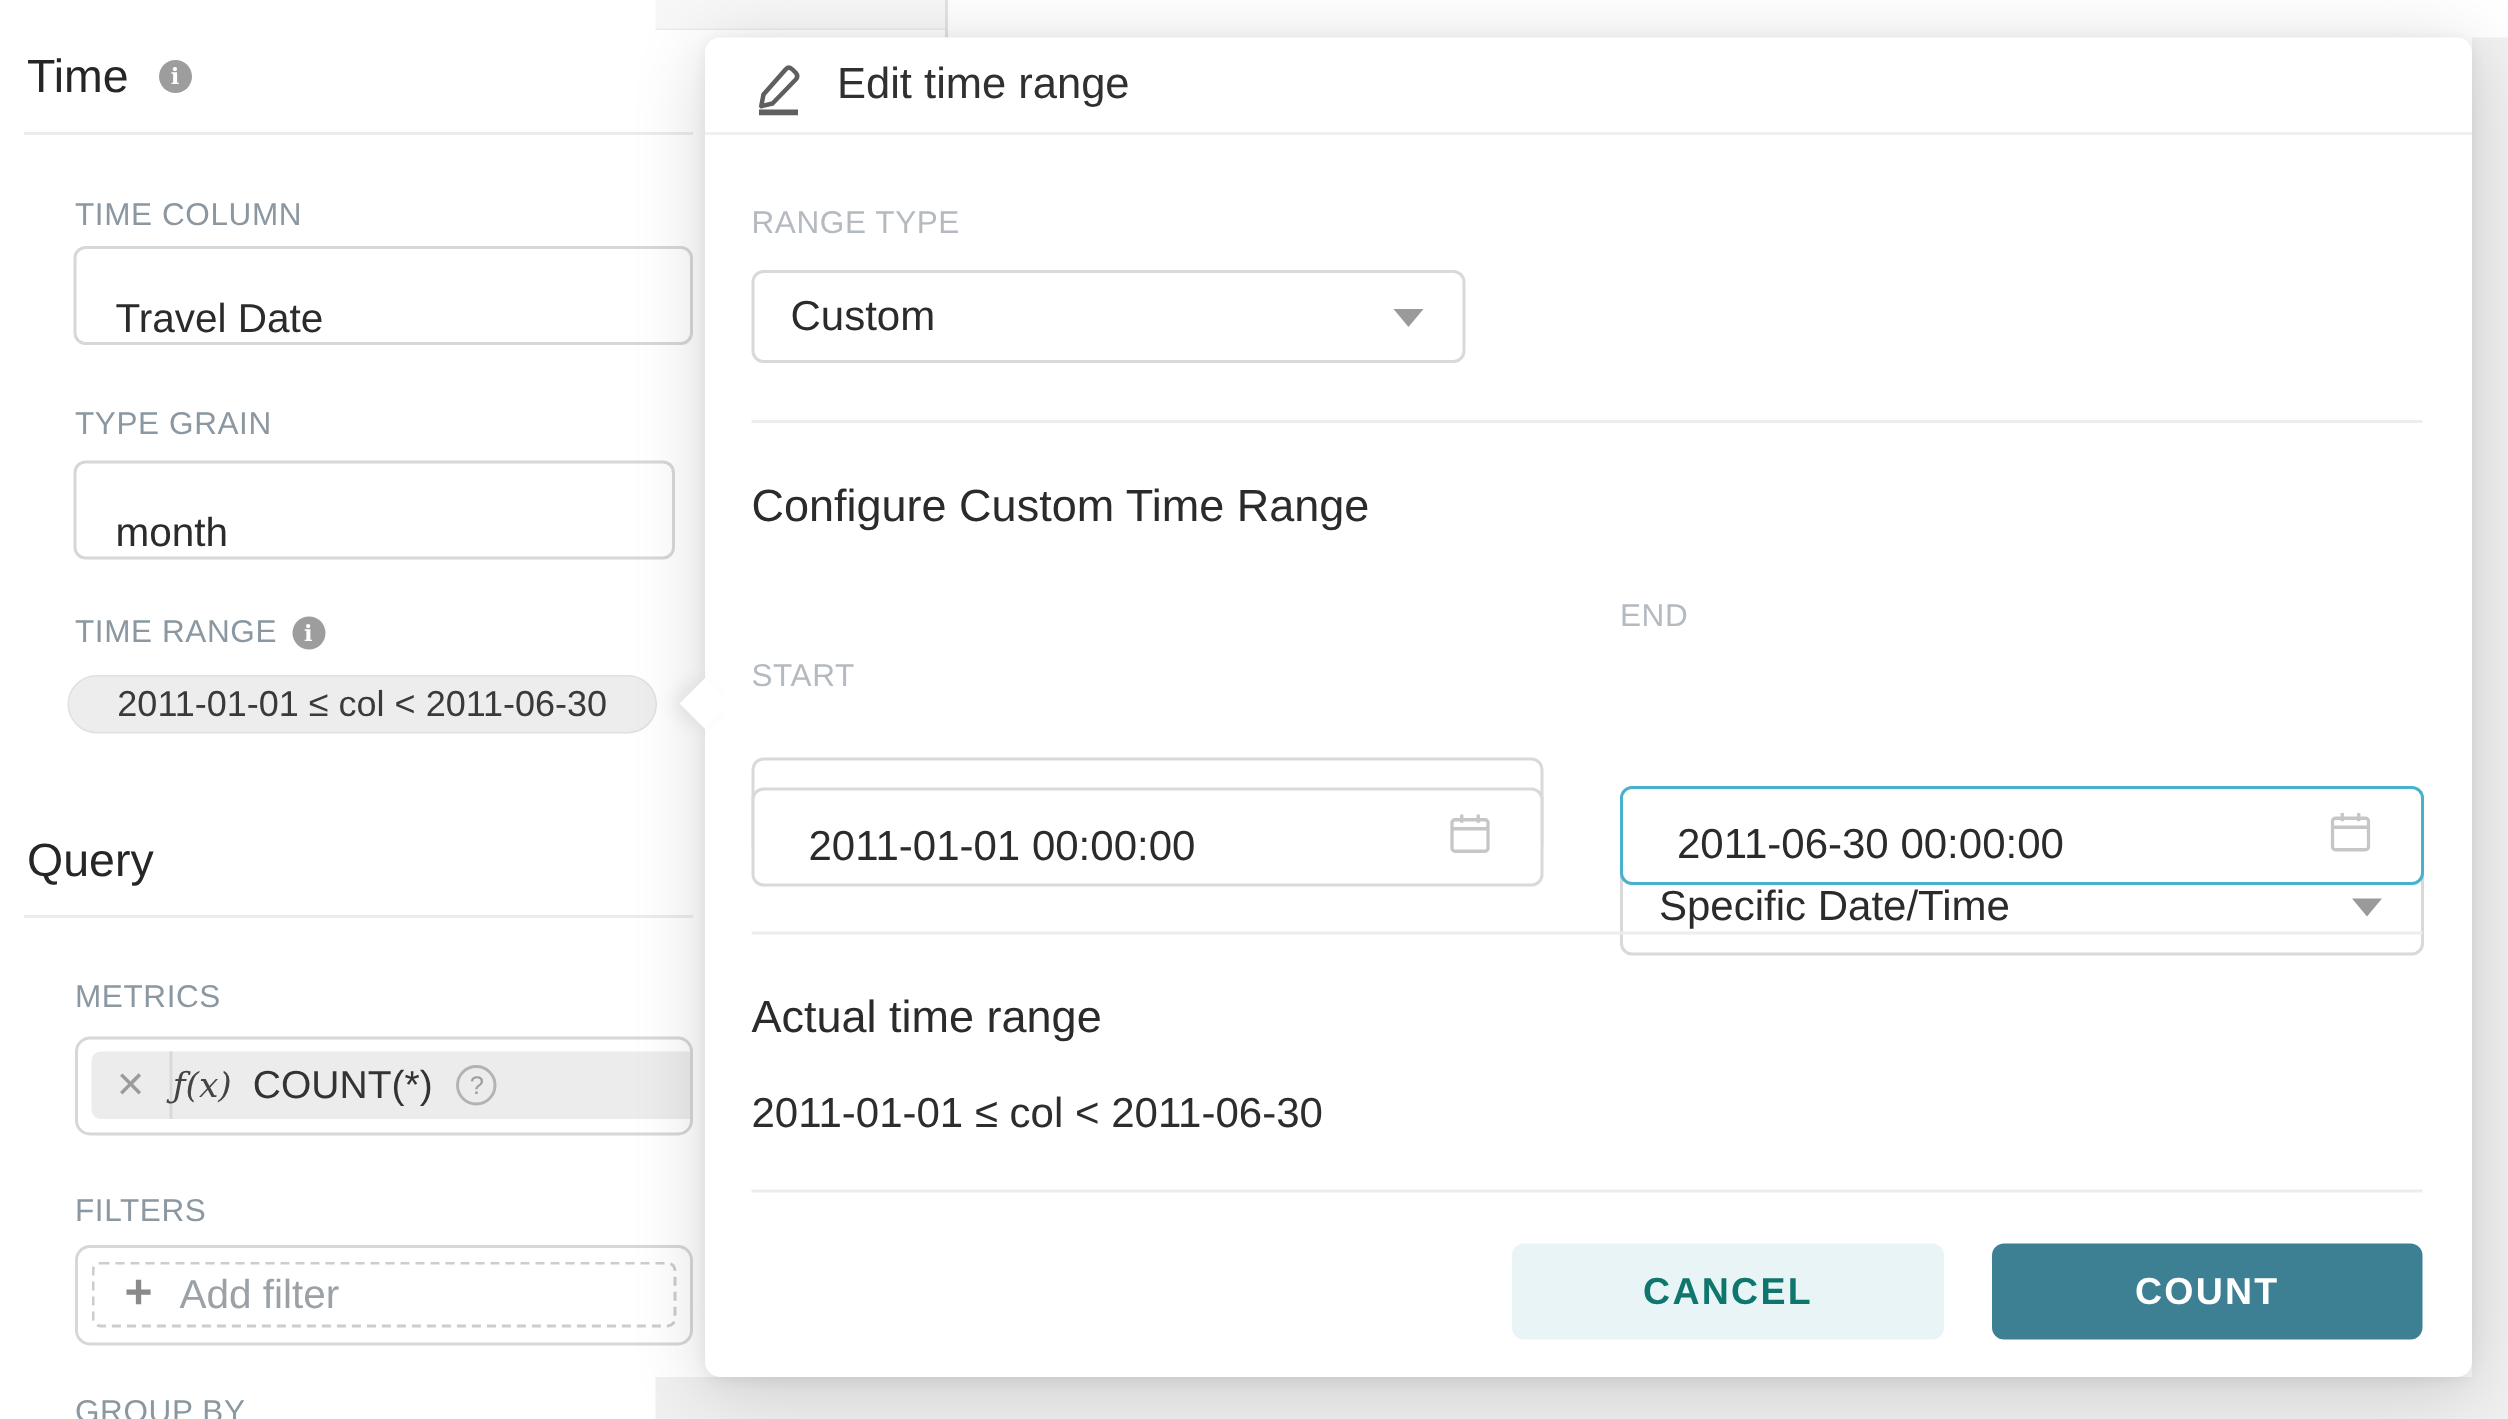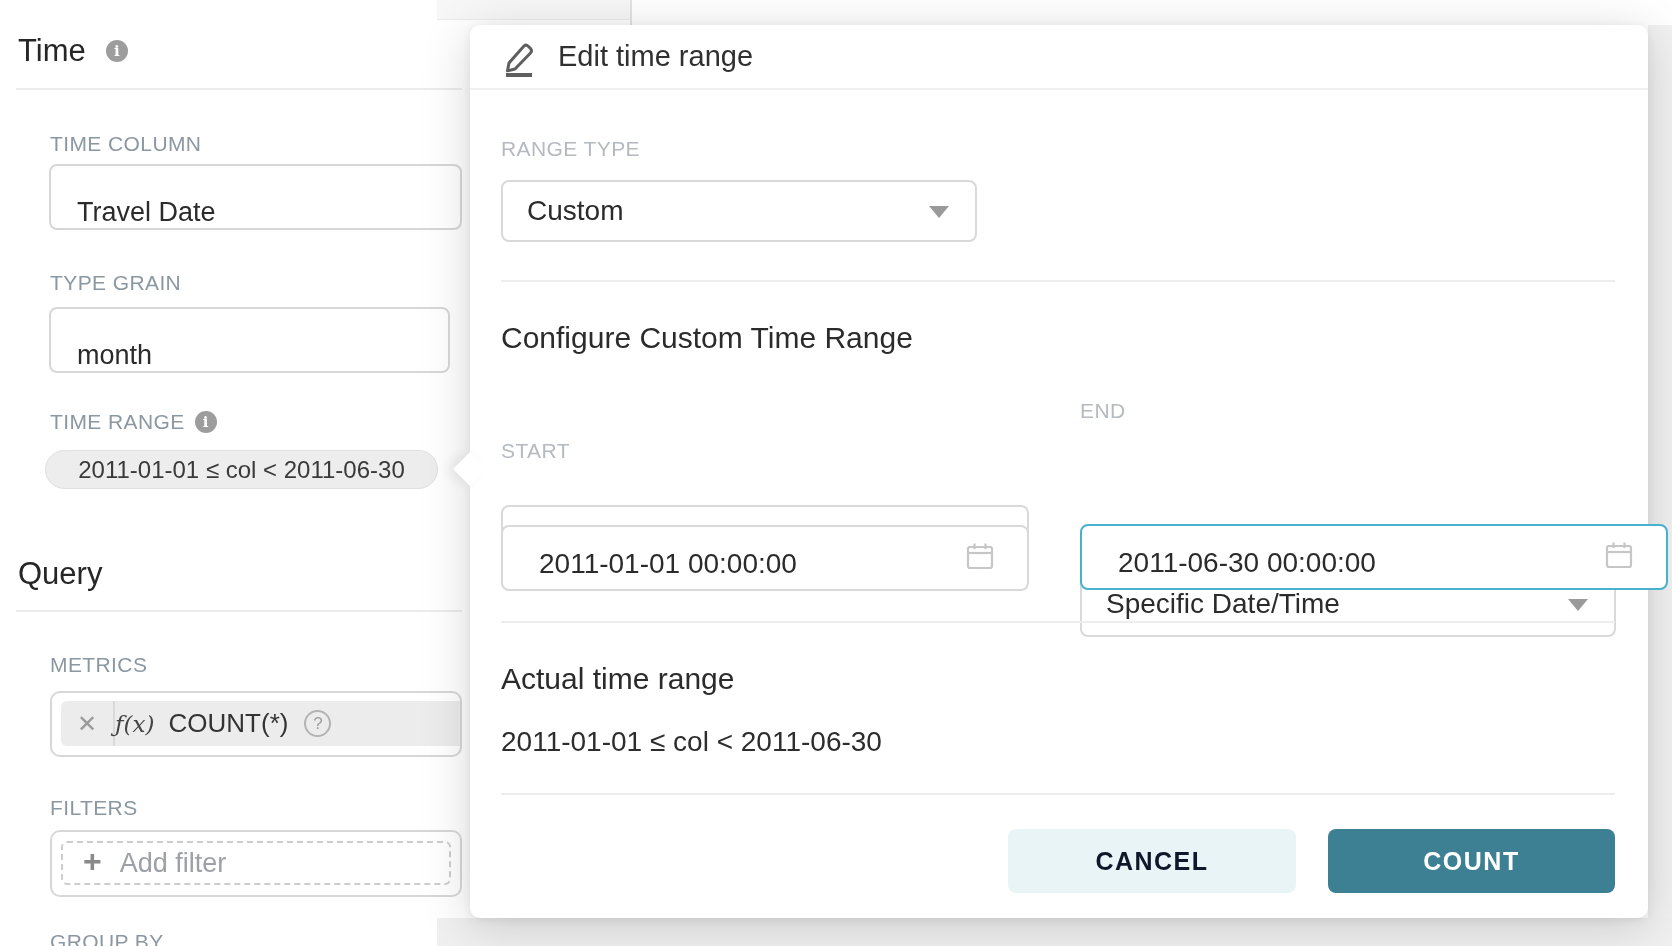--- a/index.html
+++ b/index.html
@@ -54,21 +54,21 @@
   .m-heading { font-size:30px; font-weight:500; color:#2b2b2b; }
   .date-input { border:2px solid #d9d9d9; border-radius:8px; background:#fff; font-size:28px; color:#2b2b2b;
     padding:12px 70px 0 36px; width:100%; height:100%; outline:none;
     font-family:"Liberation Sans","DejaVu Sans",sans-serif; }
   .date-input.focused { border:2px solid #48b1cc; }
   .cal-icon { position:absolute; right:34px; top:50%; transform:translateY(-50%); }
   .m-divider { position:absolute; left:31px; width:1114px; height:2px; background:#ededed; }
   .btn { position:absolute; top:804px; height:64px; border:none; border-radius:8px; font-size:25px;
     font-weight:700; letter-spacing:1.5px; cursor:pointer;
     font-family:"Liberation Sans","DejaVu Sans",sans-serif; }
-  .btn-cancel { left:538px; width:288px; background:#e9f4f7; color:#0f172a; }
+  .btn-cancel { left:538px; width:288px; background:#e9f4f7; color:#0f766e; }
   .btn-apply { left:858px; width:287px; background:#3d8093; color:#fff; }
   .actual-value { font-size:28px; color:#2d2d2d; }
 </style>
 </head>
 <body>
 
 <div class="abs bg-strip-top"></div>
 <div class="abs bg-vline"></div>
 <div class="abs bg-right"></div>
 <div class="abs bg-bottom"></div>
@@ -165,21 +165,21 @@
     <input class="date-input" readonly="" value="2011-01-01 00:00:00" style="">
     <span class="cal-icon">
       <svg width="30" height="30" viewBox="0 0 30 30" fill="none" stroke="#c6c6c6" stroke-width="2.2">
         <rect x="3" y="6" width="24" height="21" rx="2"></rect>
         <line x1="3" y1="12" x2="27" y2="12"></line>
         <line x1="9.5" y1="2.5" x2="9.5" y2="8"></line>
         <line x1="20.5" y1="2.5" x2="20.5" y2="8"></line>
       </svg>
     </span>
   </div>
-  <div class="abs" style="left:610px;top:499px;width:588px;height:66px;">
+  <div class="abs" style="left:610px;top:499px;width:536px;height:66px;">
     <input class="date-input focused" readonly="" value="2011-06-30 00:00:00" style="">
     <span class="cal-icon">
       <svg width="30" height="30" viewBox="0 0 30 30" fill="none" stroke="#c6c6c6" stroke-width="2.2">
         <rect x="3" y="6" width="24" height="21" rx="2"></rect>
         <line x1="3" y1="12" x2="27" y2="12"></line>
         <line x1="9.5" y1="2.5" x2="9.5" y2="8"></line>
         <line x1="20.5" y1="2.5" x2="20.5" y2="8"></line>
       </svg>
     </span>
   </div>

